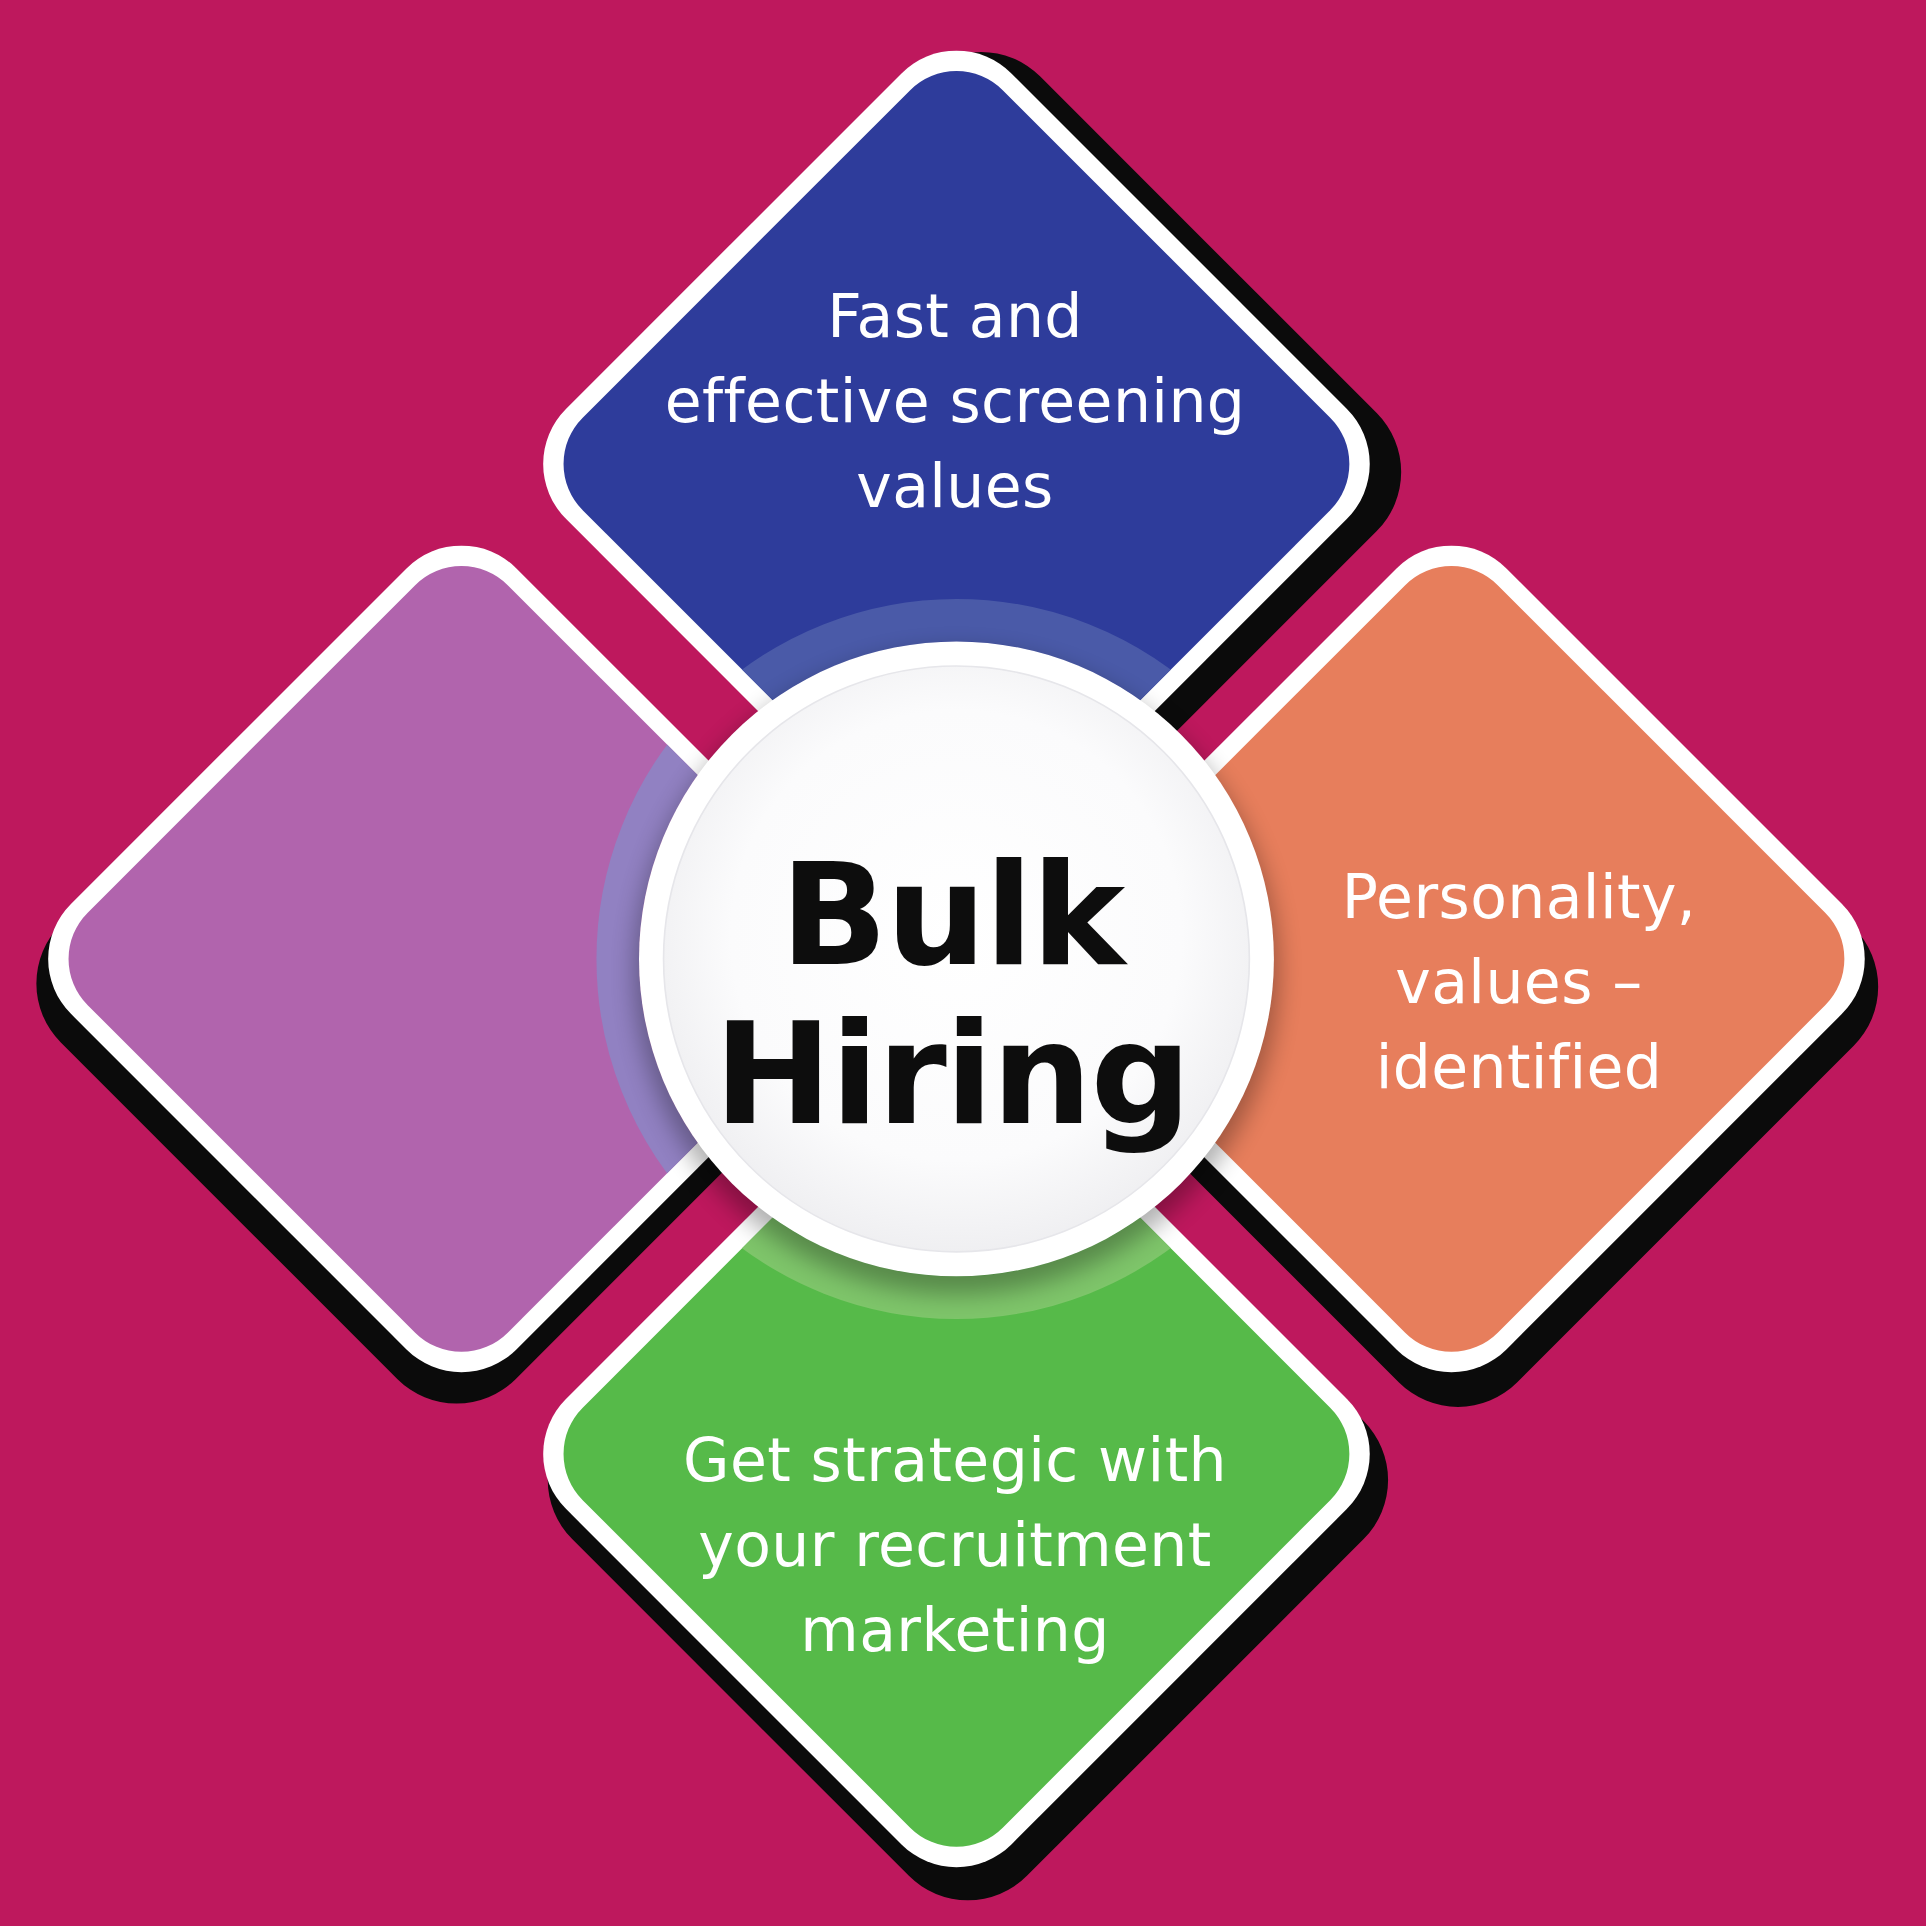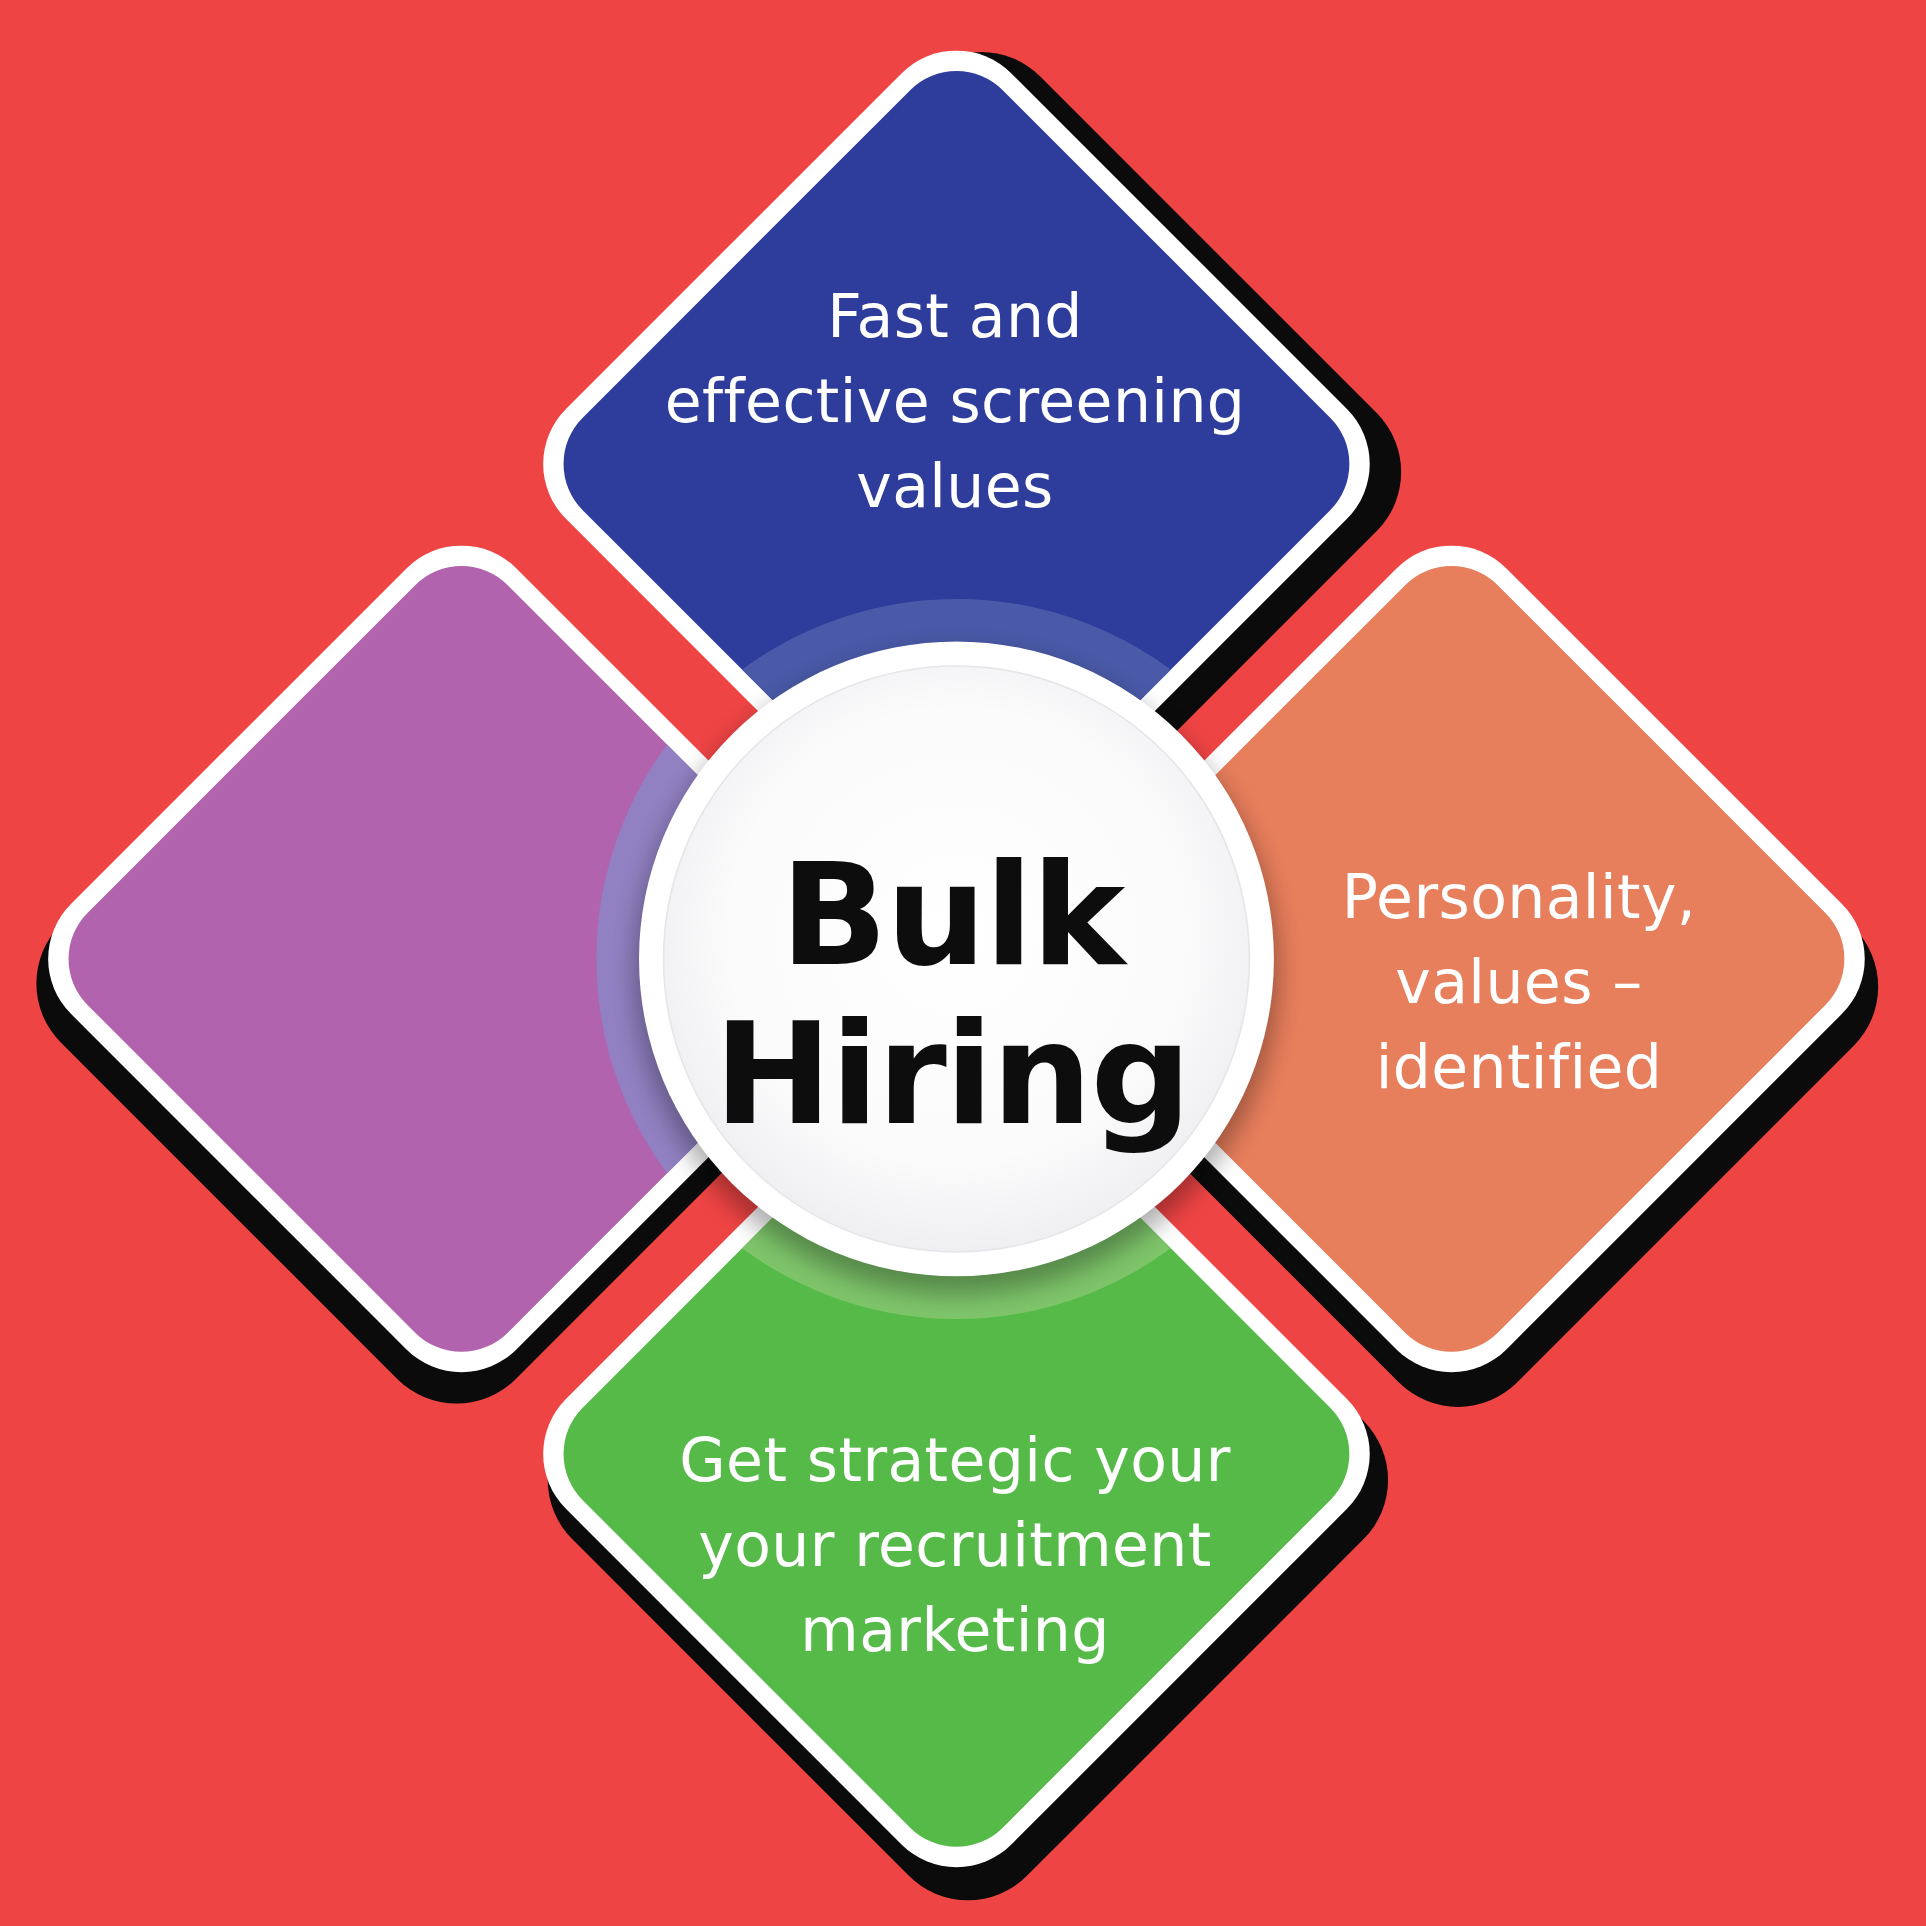--- a/index.html
+++ b/index.html
@@ -1,17 +1,17 @@
 <!DOCTYPE html>
 <html style="font-size:13px"><head>
 <meta charset="utf-8">
 <style>
   html,body{margin:0;padding:0;background:#ffffff;}
   body{font-family:"DejaVu Sans","Liberation Sans",sans-serif;}
-  .canvas{position:relative;width:1926px;height:1926px;background:#ef4444;overflow:hidden;}
+  .canvas{position:relative;width:1926px;height:1926px;background:#be185d;overflow:hidden;}
   .layer-svg{position:absolute;left:0;top:0;width:1926px;height:1926px;}
   .card-text{
     position:absolute;
     transform:translate(-50%,-50%);
     text-align:center;
     color:#ffffff;
     font-size:60px;
     line-height:85px;
     font-weight:500;
     letter-spacing:0.4px;
@@ -118,21 +118,21 @@
     <span class="ln">values</span>
   </div>
 
   <div class="card-text text-right">
     <span class="ln">Personality,</span>
     <span class="ln">values –</span>
     <span class="ln">identified</span>
   </div>
 
   <div class="card-text text-bottom">
-    <span class="ln">Get strategic your</span>
+    <span class="ln">Get strategic with</span>
     <span class="ln">your recruitment</span>
     <span class="ln">marketing</span>
   </div>
 
 
   <div class="center-title">
     <span class="ln">Bulk</span>
     <span class="ln">Hiring</span>
   </div>
 

